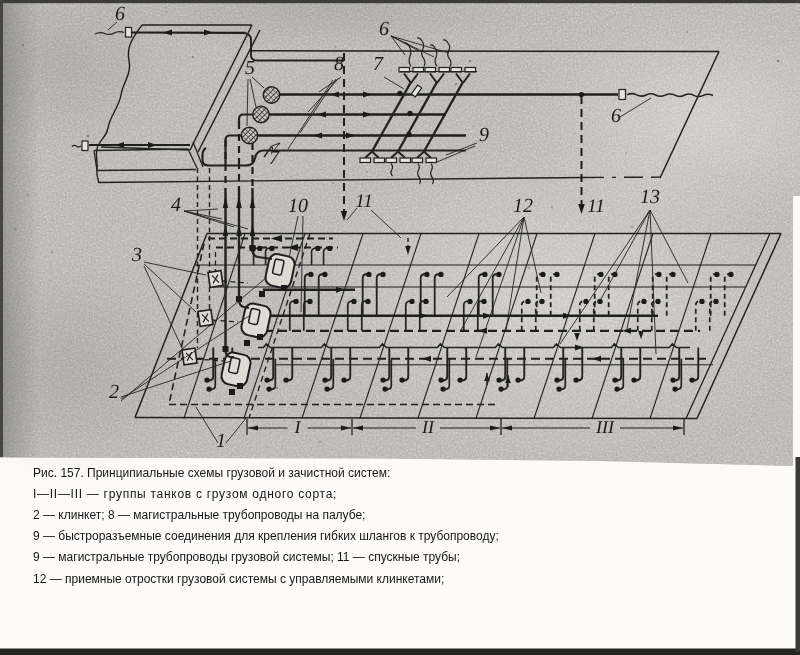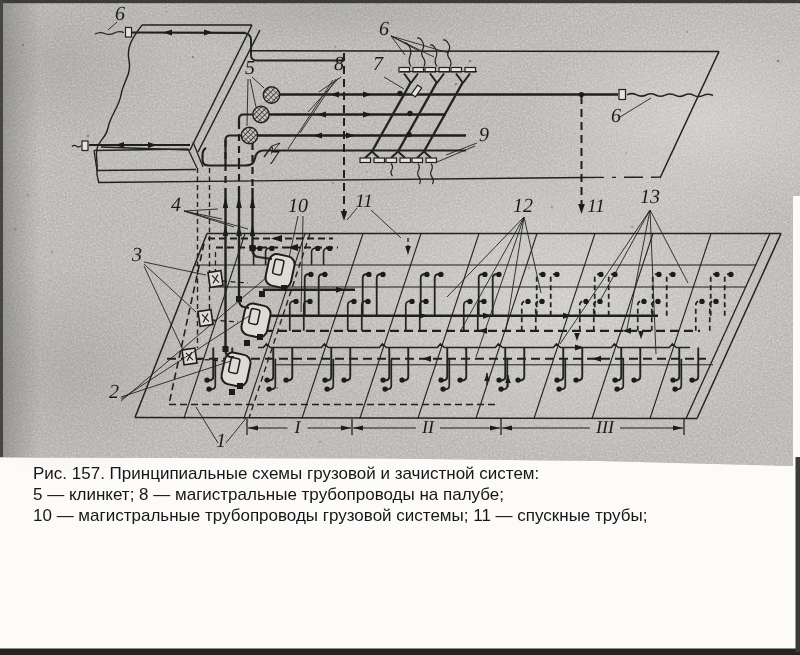--- a/index.html
+++ b/index.html
@@ -1,19 +1,19 @@
 <!DOCTYPE html>
 <html lang="ru"><head><meta charset="utf-8">
 <title>Рис. 157</title>
 <style>
 html,body{margin:0;padding:0;background:#fcfbf9;}
 #page{position:relative;width:800px;height:655px;overflow:hidden;}
 #fig{position:absolute;left:0;top:0;}
 #cap{position:absolute;left:33px;top:462.5px;width:760px;
-  font-family:"Liberation Sans",sans-serif;font-size:17px;line-height:21.2px;
+  font-family:"Liberation Sans",sans-serif;font-size:12px;line-height:21.2px;
   color:#161616;letter-spacing:0px;white-space:nowrap;}
 </style></head>
 <body>
 <div id="page">
 <div id="fig"><svg width="800" height="655" viewBox="0 0 800 655" text-rendering="geometricPrecision">
         <defs>
 <pattern id="hatch" width="4" height="4" patternUnits="userSpaceOnUse" patternTransform="rotate(45)">
   <rect width="4" height="4" fill="#cac7c2"></rect>
   <line x1="0" y1="0" x2="0" y2="4" stroke="#2a2a2a" stroke-width="1.7"></line>
 </pattern>
@@ -474,15 +474,18 @@
 <line x1="502" y1="428" x2="590" y2="428" stroke="#1f1f1f" stroke-width="1.2"></line>
 <line x1="620" y1="428" x2="683" y2="428" stroke="#1f1f1f" stroke-width="1.2"></line>
 <polygon points="502.0,428.0 512.0,425.5 512.0,430.5" fill="#1b1b1b"></polygon>
 <polygon points="683.0,428.0 673.0,430.5 673.0,425.5" fill="#1b1b1b"></polygon>
 <text x="297.5" y="433" font-family="Liberation Serif, serif" font-style="italic" font-weight="400" font-size="18" fill="#1a1a1a" text-anchor="middle">I</text>
 <text x="428" y="433" font-family="Liberation Serif, serif" font-style="italic" font-weight="400" font-size="18" fill="#1a1a1a" text-anchor="middle">II</text>
 <text x="605" y="433" font-family="Liberation Serif, serif" font-style="italic" font-weight="400" font-size="18" fill="#1a1a1a" text-anchor="middle">III</text>
       </svg></div>
 <div id="cap">
 <div>Рис. 157. Принципиальные схемы грузовой и зачистной систем:</div>
-<div>5 — клинкет; 8 — магистральные трубопроводы на палубе;</div>
-<div>10 — магистральные трубопроводы грузовой системы; 11 — спускные трубы;</div>
+<div><span style="letter-spacing:0.72px">I—II—III — группы танков с грузом одного сорта;</span></div>
+<div>2 — клинкет; 8 — магистральные трубопроводы на палубе;</div>
+<div>9 — быстроразъемные соединения для крепления гибких шлангов к трубопроводу;</div>
+<div>9 — магистральные трубопроводы грузовой системы; 11 — спускные трубы;</div>
+<div>12 — приемные отростки грузовой системы с управляемыми клинкетами;</div>
 </div>
 </div>
 </body></html>

